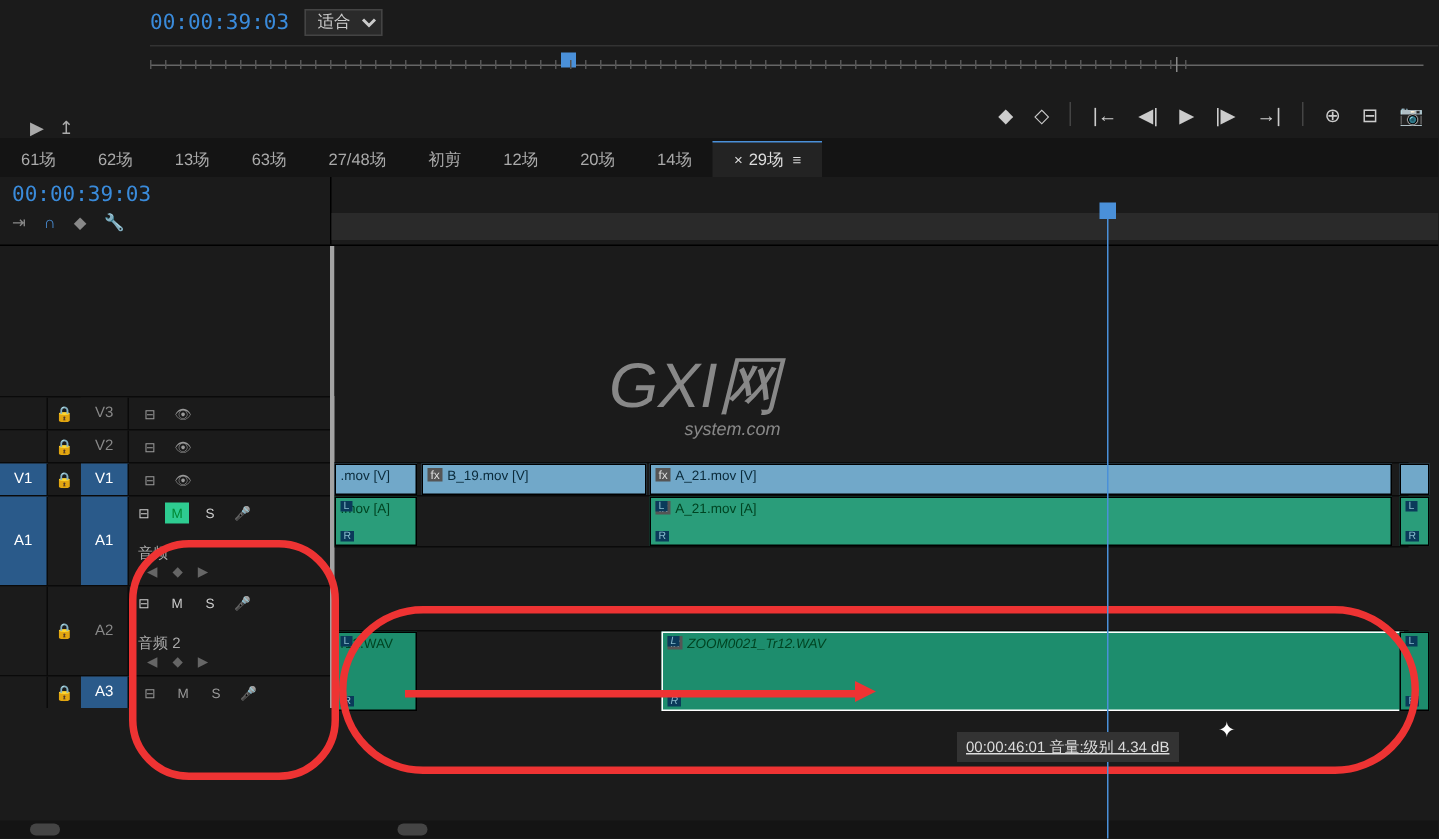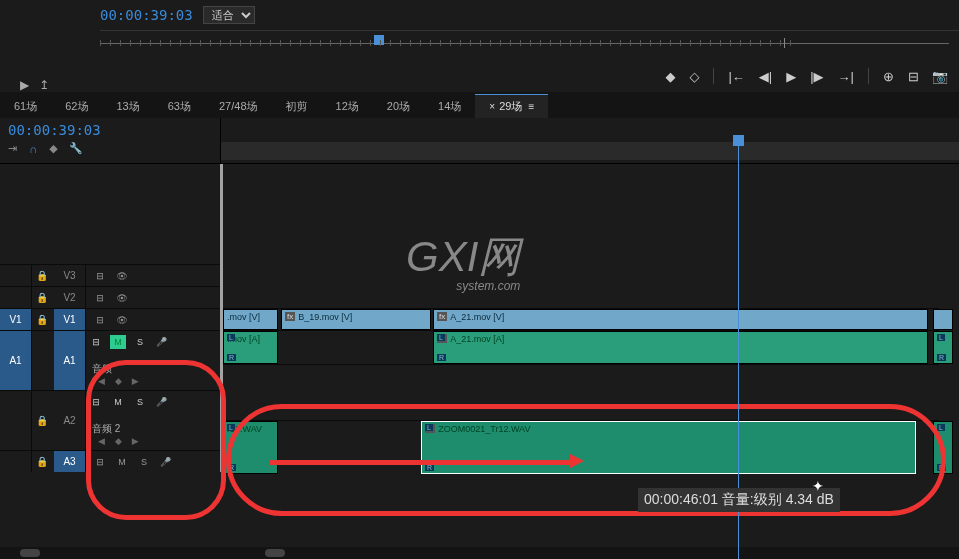--- a/index.html
+++ b/index.html
@@ -59,21 +59,21 @@
 .clip-row { position: absolute; left: 0; right: 20px; border-top: 1px solid #0a0a0a; }
 .clip { position: absolute; top: 0; bottom: 0; border: 1px solid #000; font-size: 9px; overflow: hidden; display: flex; align-items: flex-start; padding: 2px 3px; }
 .clip.video { background: #71a8c9; color: #0a2a3a; }
 .clip.audio { background: #2a9d7a; color: #042; }
 .clip.audio-exp { background: #1d8d6d; }
 .fx-badge { background: #555; color: #ddd; padding: 0 2px; margin-right: 3px; font-size: 8px; }
 .clip-label { white-space: nowrap; }
 .wave-l { position: absolute; left: 3px; top: 2px; background: #0a3a5a; color: #8bc; font-size: 7px; padding: 0 2px; }
 .wave-r { position: absolute; left: 3px; bottom: 2px; background: #0a3a5a; color: #8bc; font-size: 7px; padding: 0 2px; }
 
-.tooltip { position: absolute; background: #333; color: #ddd; font-size: 14px; padding: 3px 6px; z-index: 60; white-space: nowrap; }
+.tooltip { position: absolute; background: #333; color: #ddd; font-size: 10px; padding: 3px 6px; z-index: 60; white-space: nowrap; text-decoration: underline; }
 .cursor-dot { position: absolute; color: #fff; font-size: 14px; z-index: 61; }
 
 .watermark { position: absolute; top: 235px; left: 390px; font-size: 42px; color: #888; font-style: italic; z-index: 5; margin-left: 16px; }
 .watermark span { display: block; font-size: 12px; text-align: right; margin-top: -6px; }
 
 .scroll-hz { position: absolute; bottom: 0; left: 0; right: 0; height: 12px; background: #141414; }
 .scroll-thumb { position: absolute; top: 2px; height: 8px; background: #444; border-radius: 4px; }
 
 .red-annot { position: absolute; border: 5px solid #e33; border-radius: 40px; z-index: 40; pointer-events: none; }
 .red-line { position: absolute; height: 5px; background: #e33; z-index: 39; pointer-events: none; }
@@ -328,21 +328,21 @@
           <span class="wave-l">L</span>
           <span class="wave-r">R</span>
         </div>
       </div>
       <div class="clip-row" style="top: 256px; height: 54px;">
         <div class="clip audio audio-exp" style="left: 0px; width: 55px;">
           <span class="clip-label">r12.WAV</span>
           <span class="wave-l">L</span>
           <span class="wave-r">R</span>
         </div>
-        <div class="clip audio audio-exp selected" style="border: 1px solid rgb(255, 255, 255); left: 198px; width: 495px;">
+        <div class="clip audio audio-exp selected" style="border: 1px solid rgb(255, 255, 255); left: 218px; width: 495px; font-style: italic;">
           <span class="fx-badge">fx</span>
           <span class="clip-label">ZOOM0021_Tr12.WAV</span>
           <span class="wave-l">L</span>
           <span class="wave-r">R</span>
         </div>
         <div class="clip audio audio-exp" style="left: 710px; width: 20px;">
           <span class="clip-label"></span>
           <span class="wave-l">L</span>
           <span class="wave-r">R</span>
         </div>

